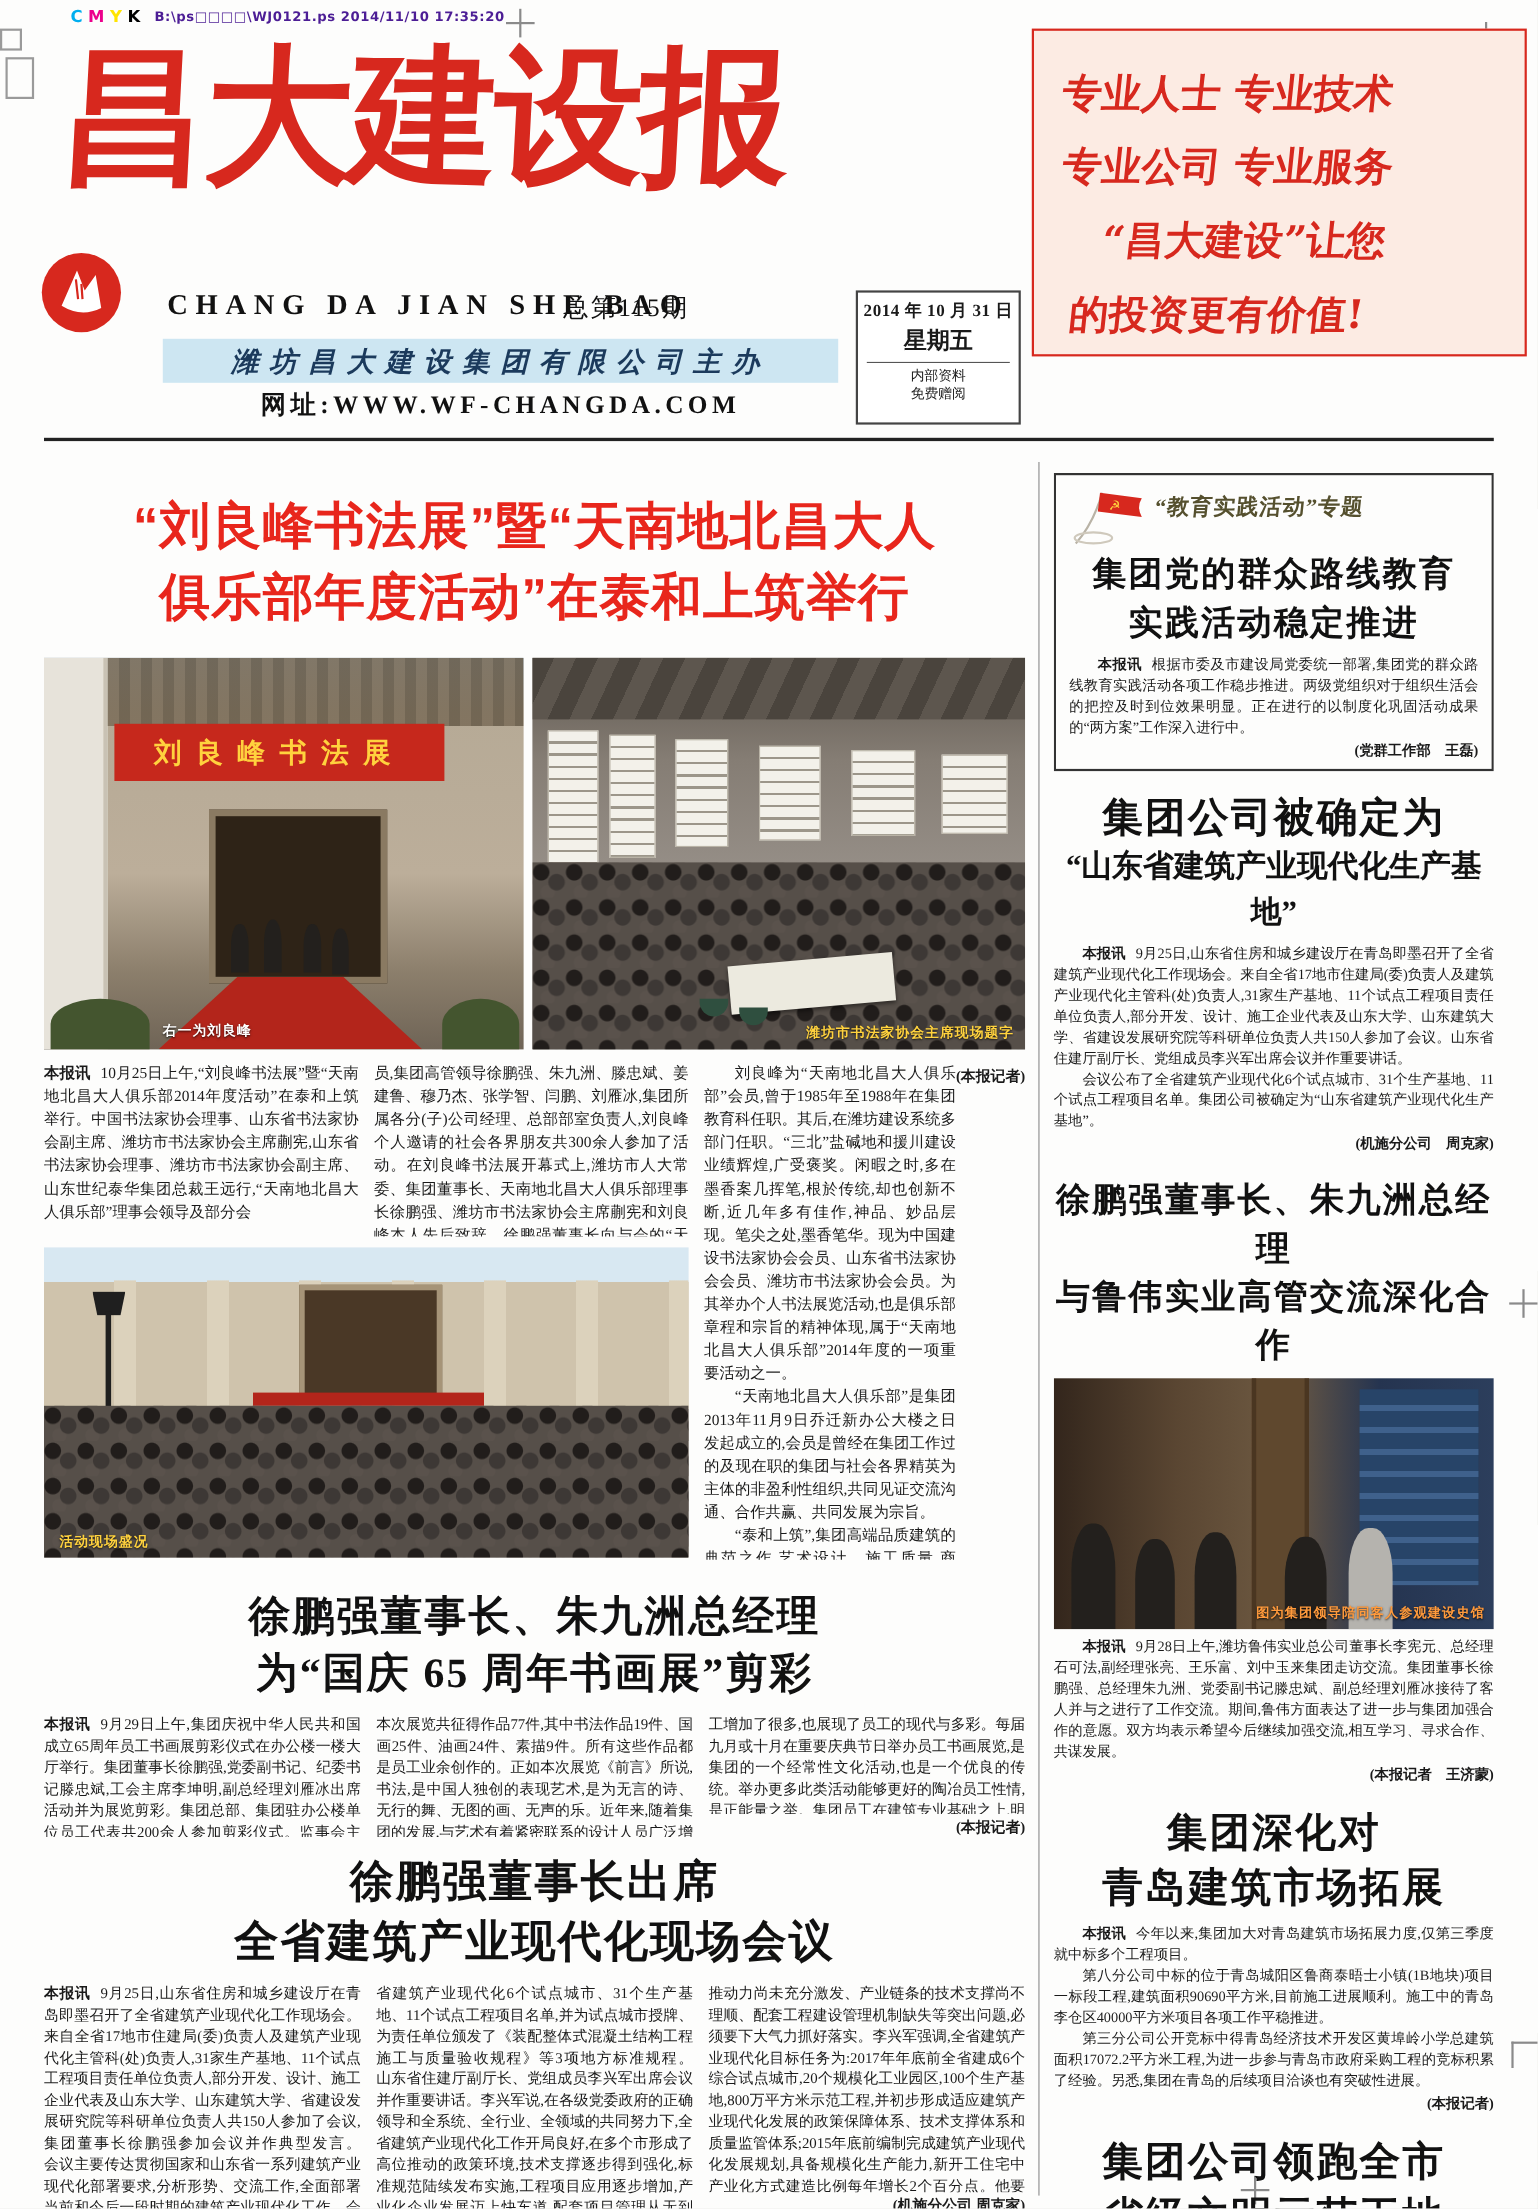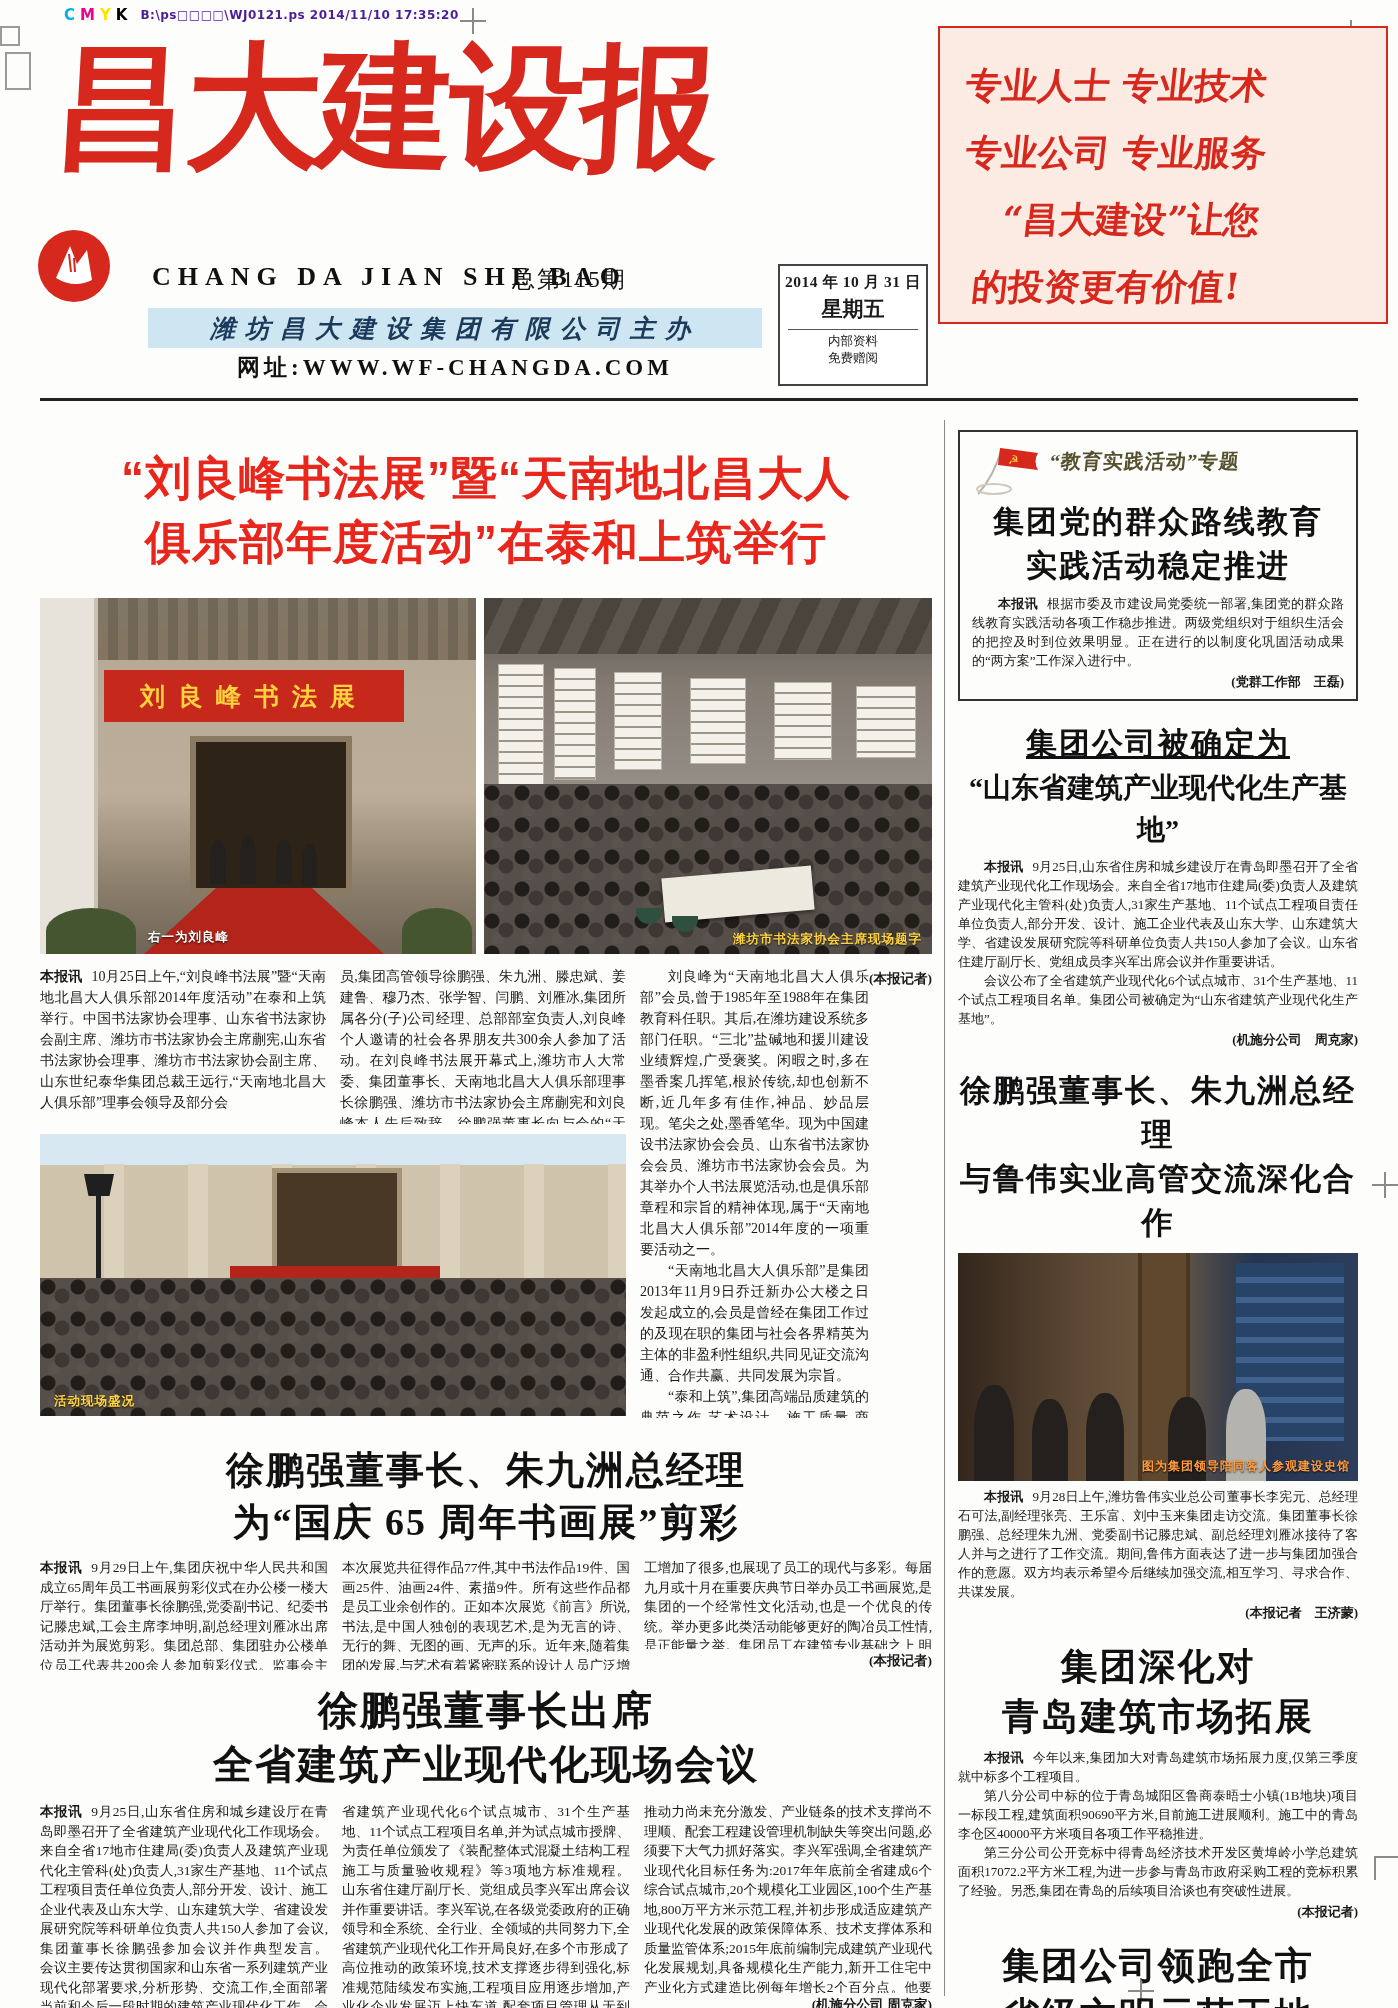--- a/index.html
+++ b/index.html
@@ -48,21 +48,21 @@
                 line-height:64px;letter-spacing:1px;font-family:"Liberation Sans","DejaVu Sans",sans-serif;}
   .photos-row{display:flex;gap:8px;margin-top:24px;}
   .photo{position:relative;overflow:hidden;background:#888;}
   .cap{position:absolute;font-size:12.5px;font-weight:bold;text-shadow:0 1px 2px rgba(0,0,0,.8);letter-spacing:1px;}
   .cap.white{color:#fff}.cap.yellow{color:#ffd23e}.cap.orange{color:#ff9a3c}
   
   .photo1{width:436px;height:356px;background:linear-gradient(180deg,#aab8c2 0%,#b6aa96 14%,#bcae9a 55%,#8c7f6c 80%,#6f6456 100%);}
   .photo1 .colL{position:absolute;left:0;top:0;width:54px;height:100%;background:#e7e3da;border-right:4px solid #c9c2b4;}
   .photo1 .grille{position:absolute;left:58px;right:0;top:0;height:62px;
                   background:repeating-linear-gradient(90deg,#7a6c58 0 10px,#665a48 10px 20px);opacity:.85;}
-  .photo1 .banner{position:absolute;left:64px;top:72px;width:300px;height:52px;background:#c6281c;
+  .photo1 .banner{position:absolute;left:64px;top:60px;width:300px;height:52px;background:#c6281c;
                   display:flex;align-items:center;justify-content:center;color:#ffd23e;font-size:25px;
                   font-weight:bold;letter-spacing:13px;white-space:nowrap;}
   .photo1 .doorway{position:absolute;left:150px;top:138px;width:150px;height:146px;background:#2e2317;border:6px solid #8a7a62;}
   .photo1 .carpet{position:absolute;bottom:0;left:104px;width:240px;height:66px;background:#b3251b;
                   clip-path:polygon(30% 0,70% 0,100% 100%,0 100%);}
   .photo1 .shrub{position:absolute;width:90px;height:46px;border-radius:50% 50% 0 0;background:#44552f;bottom:0;}
   .fig{position:absolute;background:#23201d;border-radius:45% 45% 0 0;}
   
   .photo2{flex:1;height:356px;background:linear-gradient(180deg,#5e574f 0%,#857d74 26%,#9a938c 62%,#4e4843 100%);}
   .photo2 .beam{position:absolute;left:0;top:0;width:100%;height:56px;
@@ -108,21 +108,21 @@
   .rightcol{position:absolute;left:958px;top:430px;width:400px;height:1578px;overflow:hidden;
             font-size:13px;line-height:19px;}
   .boxart{border:2px solid #333;padding:10px 12px 8px;box-sizing:border-box;}
   .flagrow{display:flex;align-items:flex-start;gap:6px;}
   .topic-label{font-weight:900;font-size:20px;color:#55502e;transform:skewX(-6deg);margin-top:10px;letter-spacing:1px;}
   .r-head1{font-size:31px;line-height:44px;}
   .rbody{text-align:justify;margin-top:6px;}
   .rbody p{margin:0;text-indent:2em;}
   .rbyline{text-align:right;font-weight:bold;margin-top:2px;}
   .r-art{margin-top:20px;}
-  .rh-l1{font-size:31px;line-height:46px;text-decoration:underline;}
+  .rh-l1{font-size:37px;line-height:46px;}
   .rh-l2{font-size:28px;line-height:42px;letter-spacing:0;}
   .rh-m{font-size:31px;line-height:44px;}
   .rh-big{font-size:37px;line-height:50px;}
   .photo4{position:relative;width:100%;height:228px;margin:8px 0 6px;overflow:hidden;
           background:linear-gradient(90deg,#33261c 0%,#5a4632 28%,#6e5a42 52%,#253450 74%,#2c3e5c 100%);}
   .photo4 .panel{position:absolute;right:14px;top:10px;width:108px;height:178px;background:#274468;
       background-image:repeating-linear-gradient(180deg,transparent 0 14px,#3f618c 14px 20px);border:2px solid #1b3least;}
   .photo4 .pillar{position:absolute;left:45%;top:0;width:44px;height:100%;background:#5f482e;border-left:4px solid #4a3621;border-right:4px solid #4a3621;}
 </style>
 </head>

